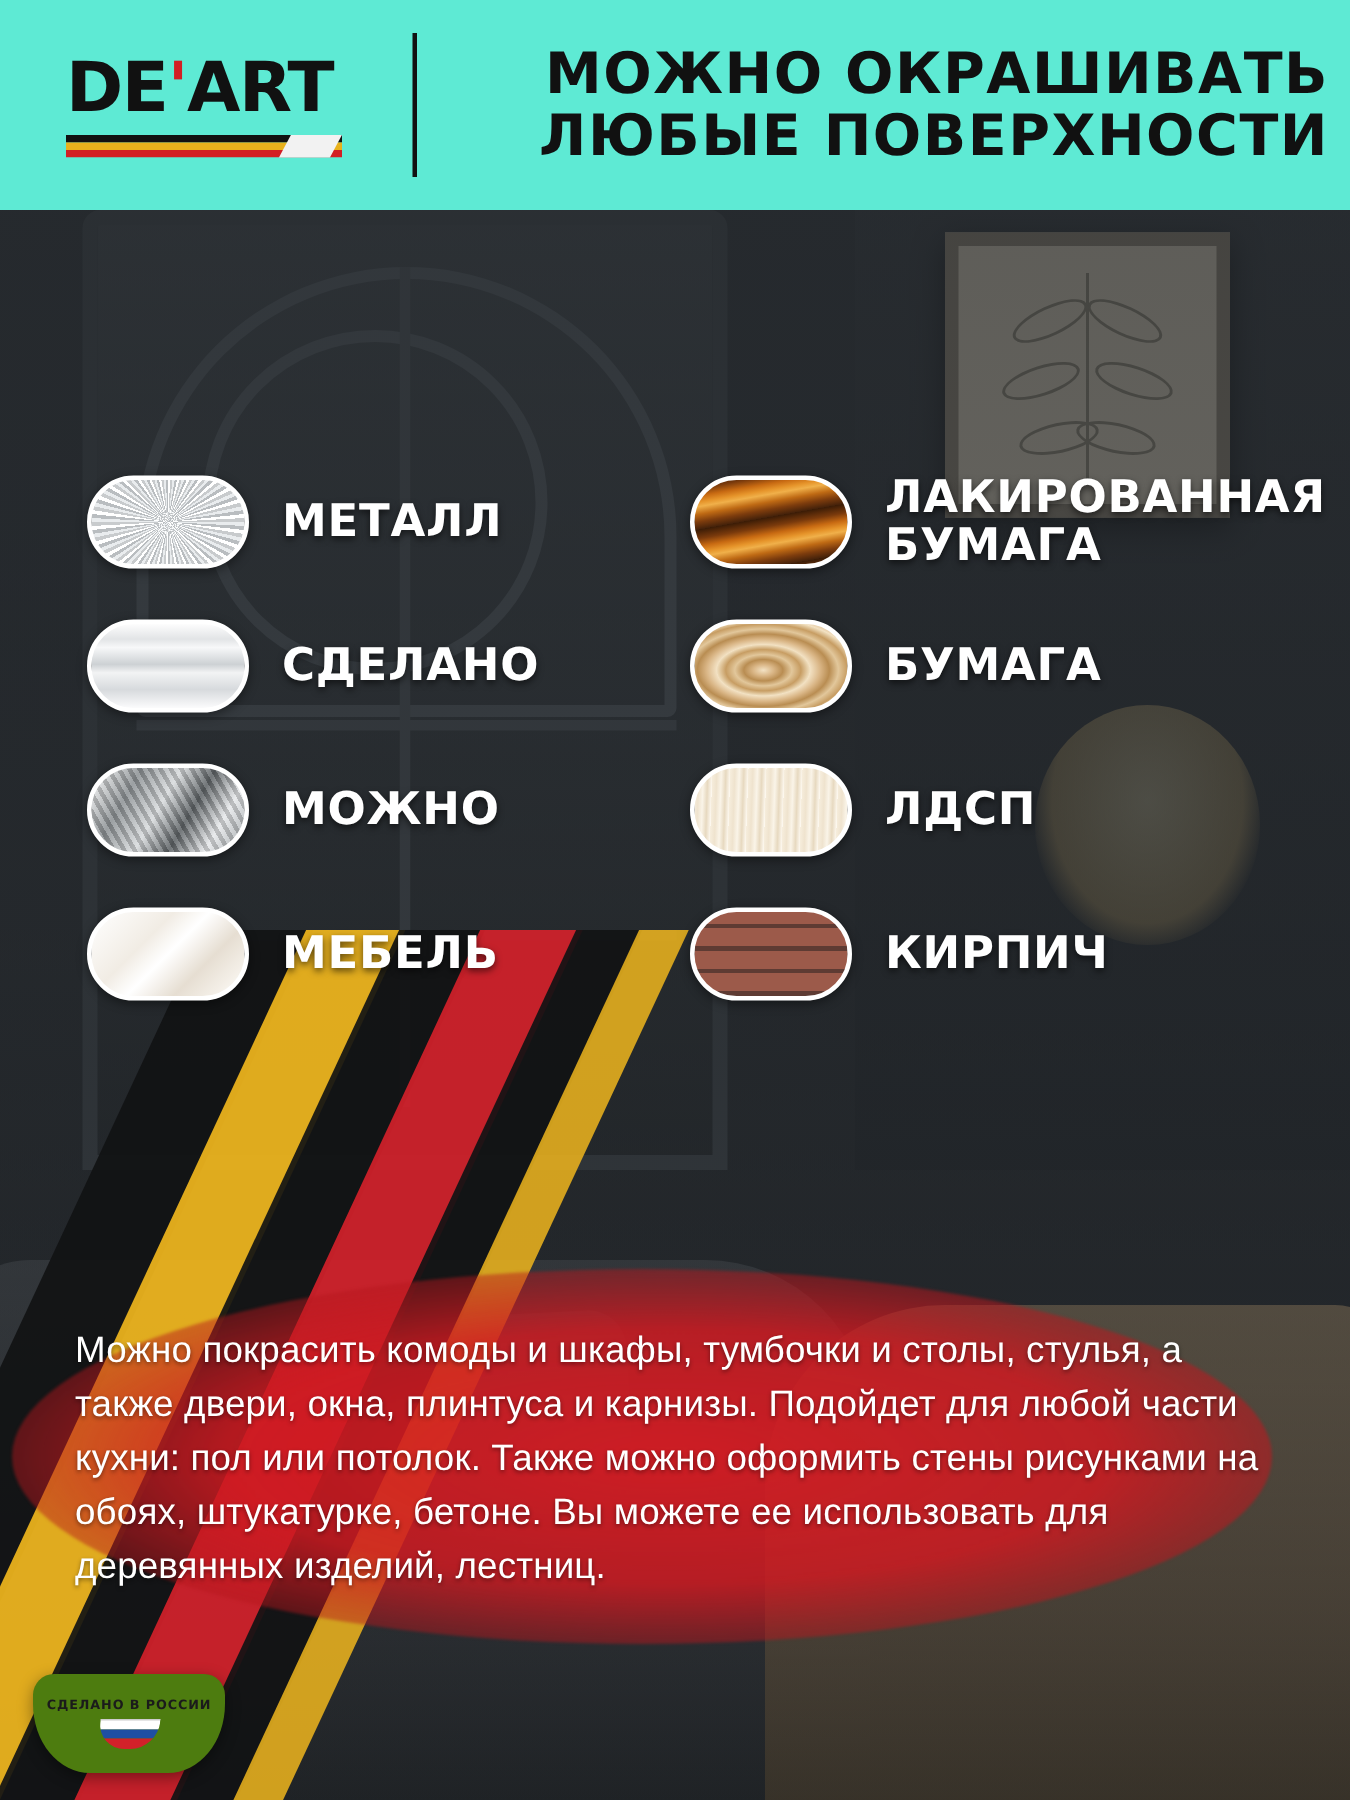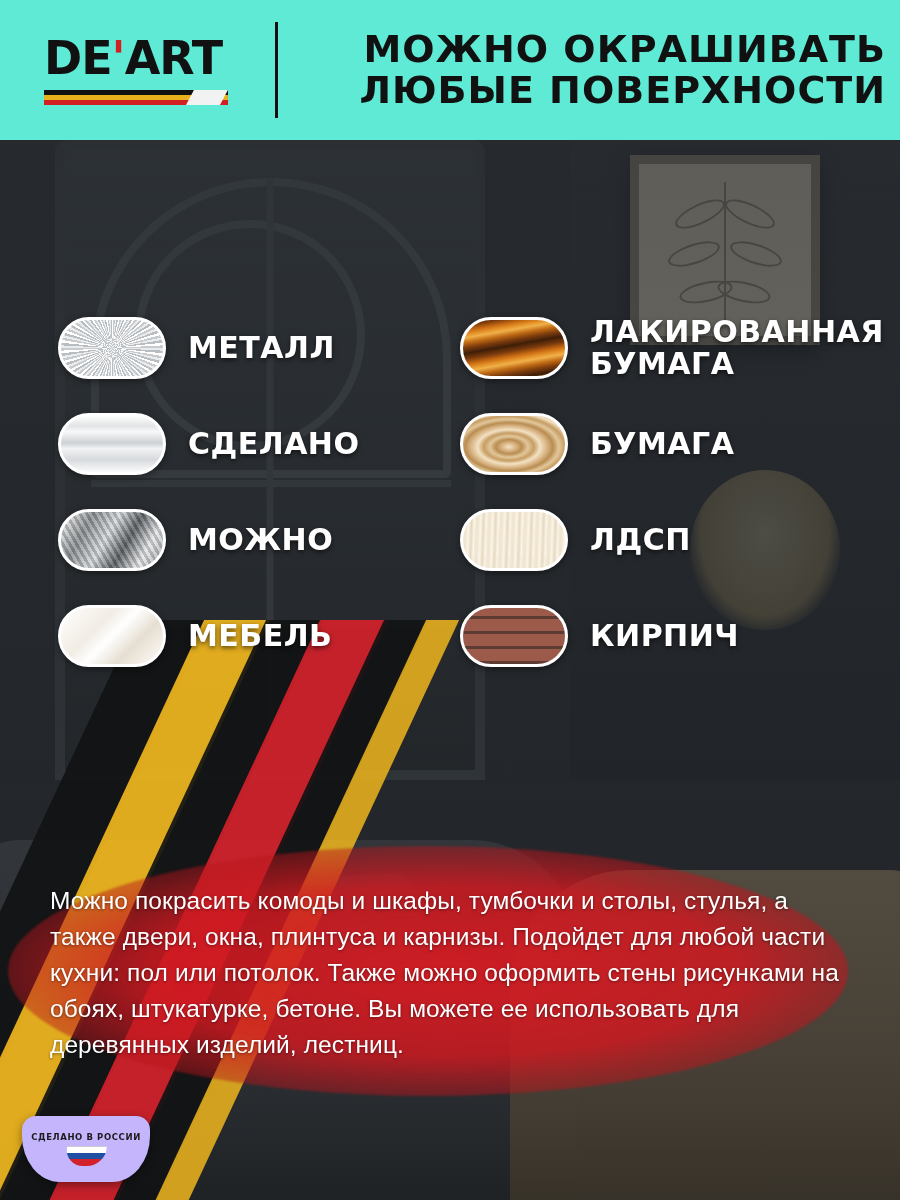--- a/index.html
+++ b/index.html
@@ -330,21 +330,21 @@
     text-shadow: 0 1px 3px rgba(0,0,0,.45);
     margin-top: 25px;
   }
 
   
   .badge {
     position: absolute;
     left: 22px; bottom: 18px;
     width: 128px; height: 66px;
     z-index: 30;
-    background: #c4b5fd;
+    background: #4d7c0f;
     border-radius: 14px 14px 38px 38px / 14px 14px 46px 46px;
     display: flex;
     flex-direction: column;
     align-items: center;
     justify-content: center;
     box-shadow: 0 3px 10px rgba(0,0,0,.4);
   }
   .badge .btext {
     font-family: "DejaVu Sans", sans-serif;
     font-weight: bold;

